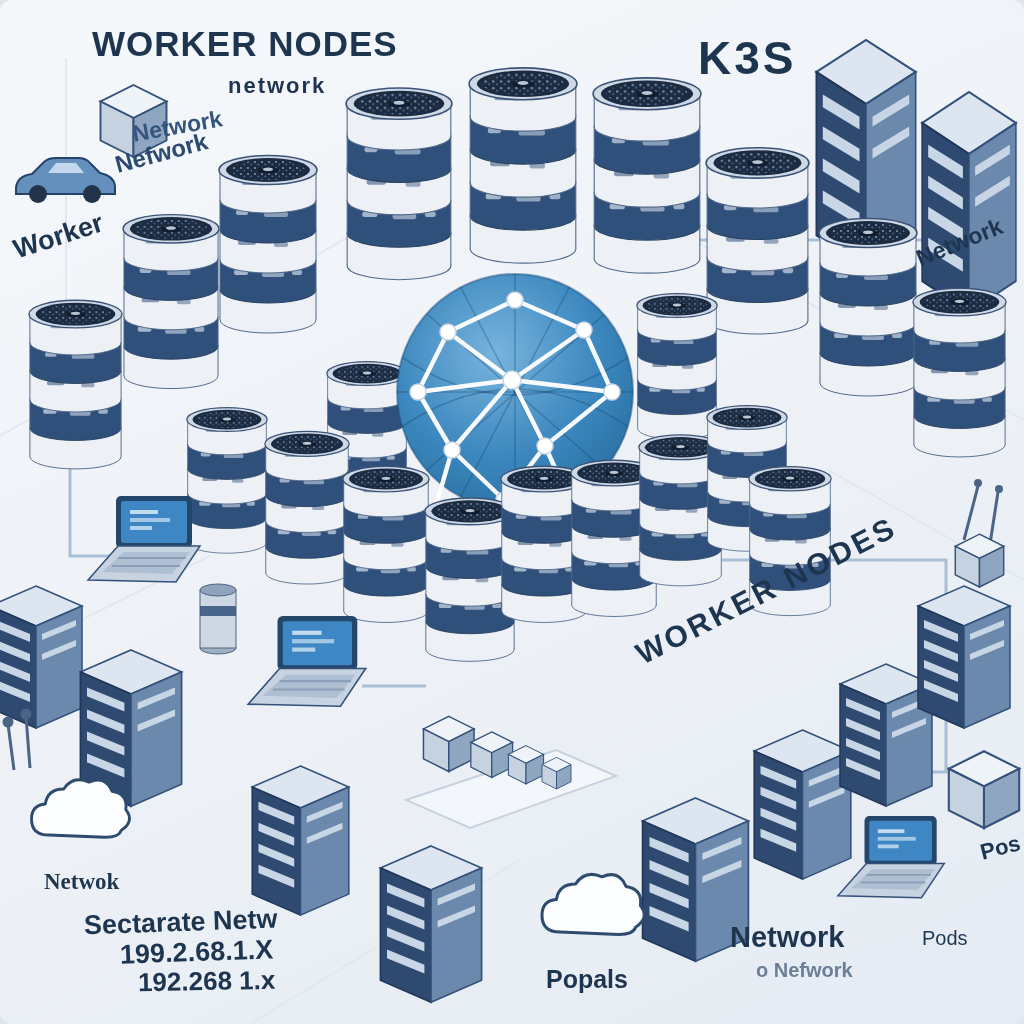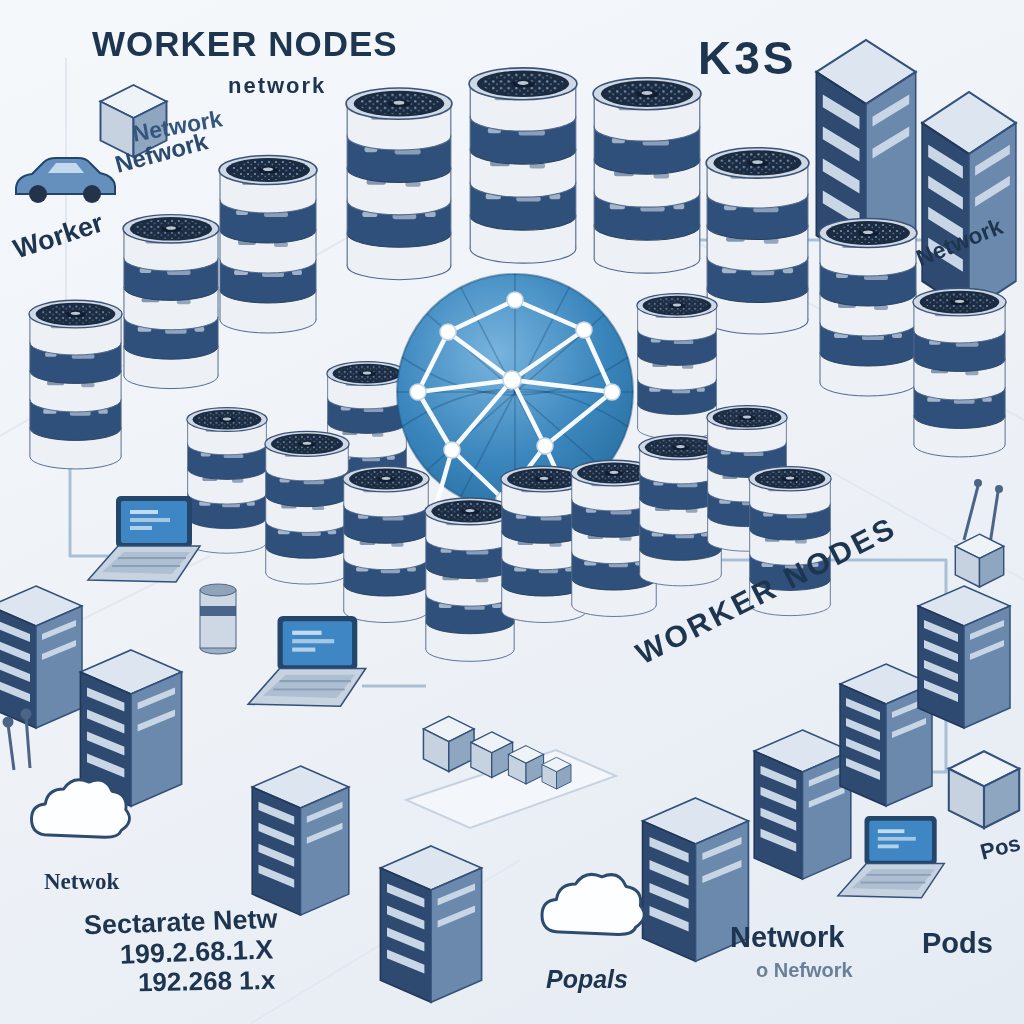--- a/index.html
+++ b/index.html
@@ -5,43 +5,44 @@
   * { margin:0; padding:0; box-sizing:border-box; }
   html,body { width:100%; }
   body {
     font-family:"Liberation Sans", sans-serif;
     background:#dfe5ec;
     display:flex; justify-content:center;
   }
   .canvas {
     position:relative; width:1024px; height:1024px; overflow:hidden;
     background:linear-gradient(155deg,#f5f8fb 0%,#eef2f7 50%,#e5ebf3 100%);
+    border-radius:12px;
   }
   svg.art { position:absolute; left:0; top:0; z-index:1; }
   .lbl {
     position:absolute; z-index:2; color:var(--ink,#1e3550);
     white-space:nowrap; font-weight:700; line-height:1.05;
   }
   .lbl-title    { left:92px;  top:26px;  font-size:35px; font-weight:800; letter-spacing:1px; }
   .lbl-sub      { left:228px; top:74px;  font-size:22px; font-weight:600; letter-spacing:2px; }
   .lbl-scr-a    { left:132px; top:114px; font-size:23px; font-weight:600; transform:rotate(-10deg); color:#35557e; }
   .lbl-scr-b    { left:114px; top:140px; font-size:24px; transform:rotate(-15deg); color:#2c4a70; }
   .lbl-worker   { left:12px;  top:222px; font-size:27px; transform:rotate(-18deg); }
   .lbl-k3s      { left:698px; top:34px;  font-size:46px; font-weight:800; letter-spacing:3px; }
   .lbl-net-right{ left:914px; top:230px; font-size:23px; transform:rotate(-22deg); }
   .lbl-wn-diag  { left:638px; top:640px; font-size:30px; letter-spacing:3px;
                   transform:rotate(-27deg); transform-origin:left center; font-weight:800; }
   .lbl-netwok   { left:44px;  top:870px; font-size:23px;font-family:Liberation Serif, serif; }
   .lbl-separate { left:84px;  top:908px; font-size:27px; transform:rotate(-2deg); }
   .lbl-ip1      { left:120px; top:938px; font-size:27px; transform:rotate(-2deg); }
   .lbl-ip2      { left:138px; top:968px; font-size:26px; transform:rotate(-1deg); }
-  .lbl-popals   { left:546px; top:966px; font-size:25px;font-style:italic; }
+  .lbl-popals   { left:546px; top:966px; font-size:25px; }
   .lbl-net-br   { left:730px; top:922px; font-size:29px; font-weight:800; }
   .lbl-netros   { left:756px; top:960px; font-size:20px; color:#6b7f98; font-weight:600; }
-  .lbl-pods     { left:922px; top:928px; font-size:29px; font-weight:700; }
+  .lbl-pods     { left:922px; top:928px; font-size:20px; font-weight:400; }
   .lbl-pos      { left:980px; top:836px; font-size:22px; transform:rotate(-14deg); }
 </style>
 </head>
 <body>
 
 <div class="canvas">
 
   <svg class="art" width="1024" height="1024" viewBox="0 0 1024 1024">
     <defs>
       <pattern id="stip" width="7" height="6" patternUnits="userSpaceOnUse">

